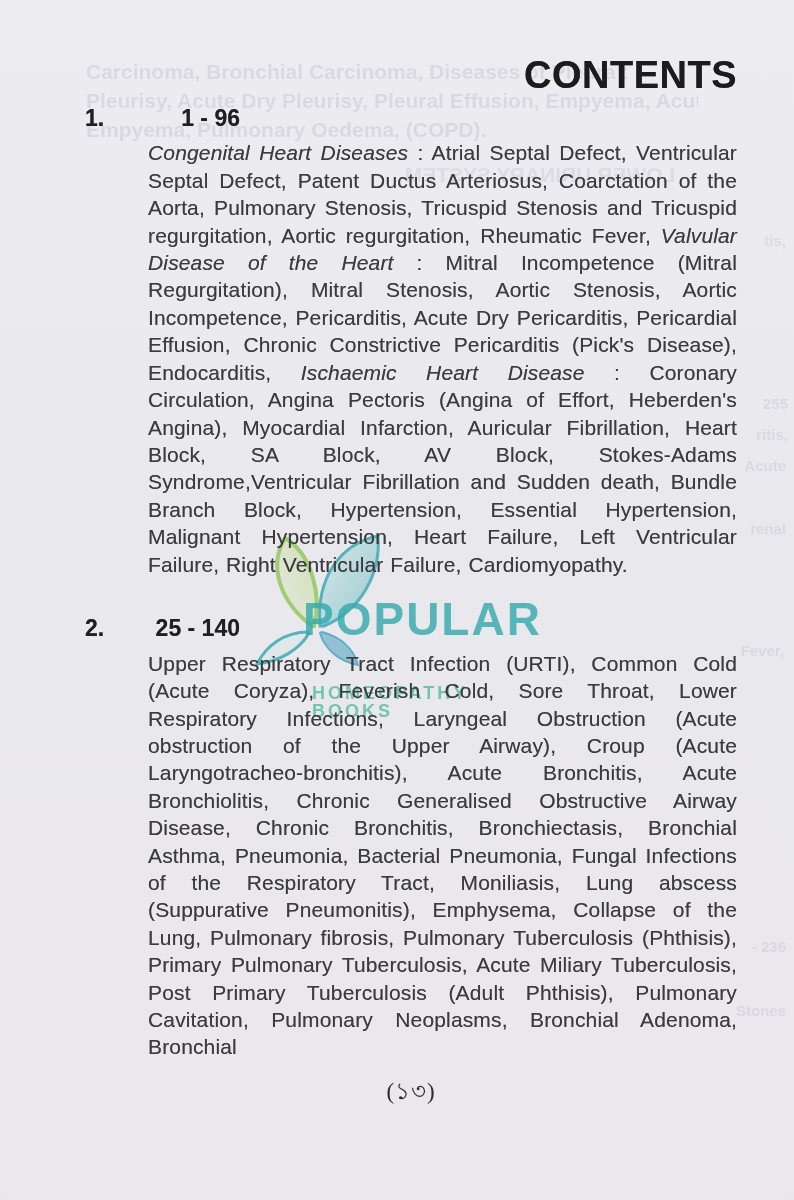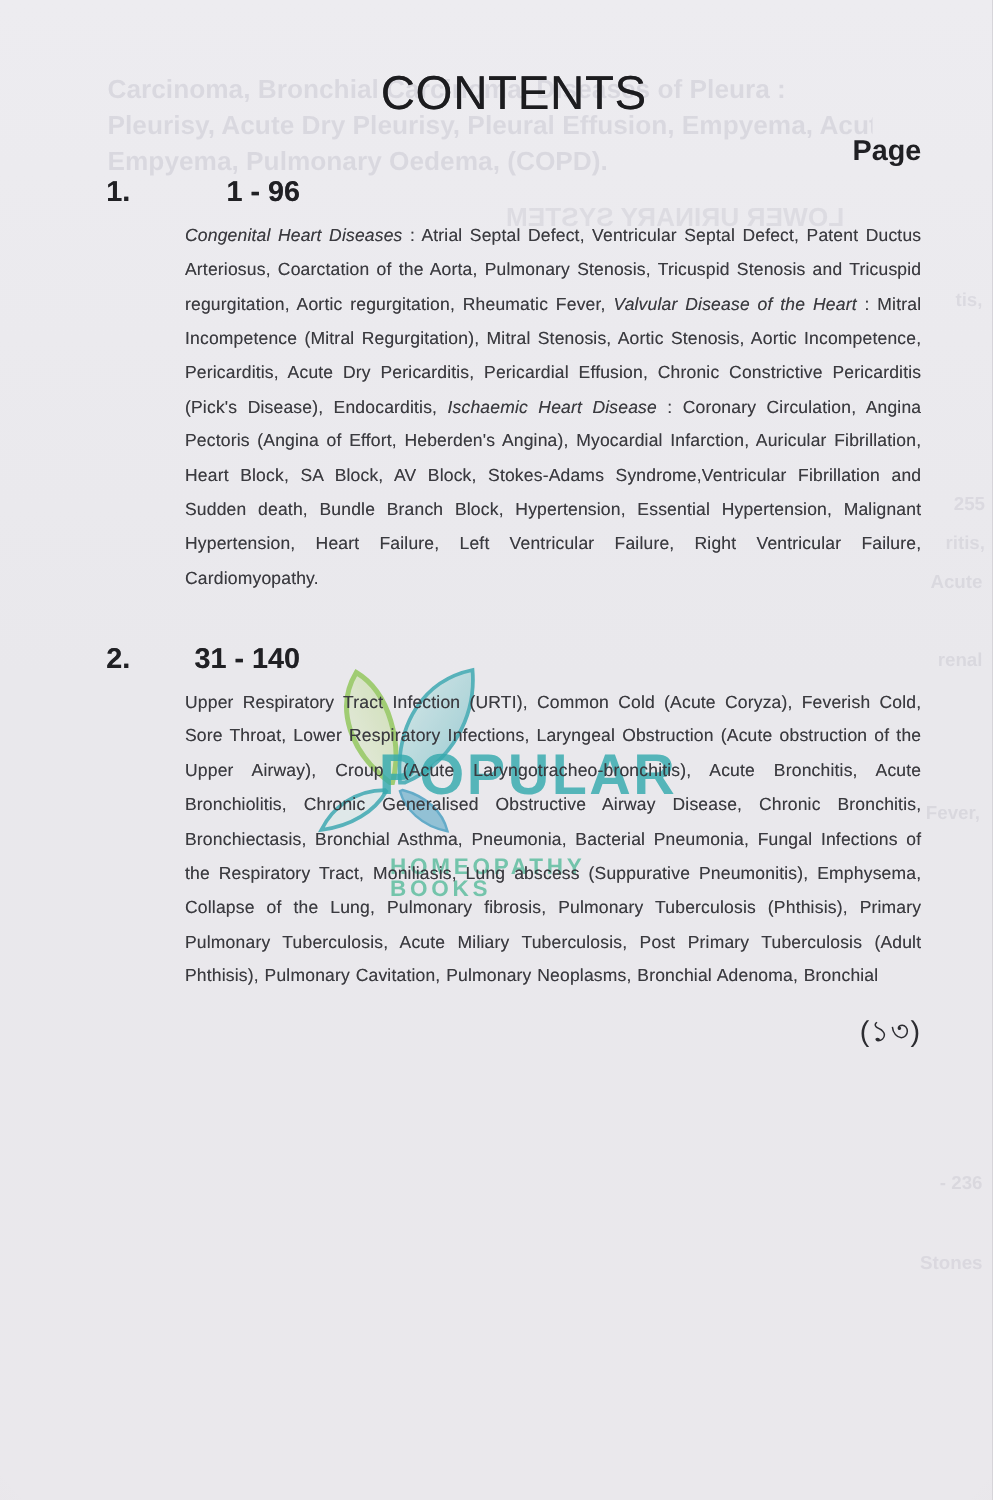--- a/index.html
+++ b/index.html
@@ -51,48 +51,49 @@
     opacity:.75;line-height:1;
   }
 
   
   .content{position:absolute;left:85px;top:50px;width:652px;z-index:3;}
   .bn-title{
     margin:0;text-align:center;font-size:32px;font-weight:700;
     color:#1d1d21;line-height:1.2;
   }
   .main-title{
-    margin:4px 0 0;text-align:center;font-size:38px;font-weight:400;
+    margin:4px 0 0;text-align:right;font-size:38px;font-weight:700;
     color:#1c1c1f;letter-spacing:.5px;line-height:1.15;
     text-shadow:0 0 .4px rgba(28,28,31,.7);
   }
   .page-label{
     margin-top:10px;text-align:right;font-size:23px;font-weight:700;
     color:#202024;line-height:1.1;
   }
   .toc-row{
     display:flex;align-items:baseline;
     font-size:23px;font-weight:700;color:#202024;line-height:1.25;
     text-shadow:0 0 .35px rgba(32,32,36,.6);
   }
   .toc-row .num{width:63px;flex:none;}
   .toc-row .title{flex:1;}
   .toc-row .pages{flex:none;text-align:right;min-width:92px;}
   .row-1{margin-top:6px;}
   .row-2{margin-top:36px;}
   .desc{
     margin:7px 0 0 63px;
-    font-size:14px;line-height:27.4px;text-align:justify;
+    font-size:21px;line-height:27.4px;text-align:justify;
     color:#3a3a3f;letter-spacing:.15px;word-spacing:.04em;
     text-shadow:0 0 .3px rgba(58,58,63,.55);
   }
   .desc i{font-style:italic;}
   .page-number{
-    margin-top:12px;text-align:right;font-size:23px;color:#2c2c31;
+    margin-top:12px;text-align:center;font-size:23px;color:#2c2c31;
     letter-spacing:1px;
+    font-family:Liberation Serif, serif;
   }
 </style>
 </head>
 <body>
 
 <div class="page">
 
   <div class="ghost gl1">Carcinoma, Bronchial Carcinoma, Diseases of Pleura :</div>
   <div class="ghost gl2">Pleurisy, Acute Dry Pleurisy, Pleural Effusion, Empyema, Acute</div>
   <div class="ghost gl3">Empyema, Pulmonary Oedema, (COPD).</div>
@@ -126,34 +127,33 @@
       <path d="M80,102 C56,102 38,116 29,134 C53,131 72,119 81,103 Z" fill="#cfe9e6" fill-opacity=".5" stroke="#2fa3ad" stroke-width="3"></path>
 
       <path d="M94,102 C113,107 126,119 130,135 C109,131 96,117 92,103 Z" fill="#3f9bbf" fill-opacity=".65" stroke="#3f9bbf" stroke-width="2"></path>
     </svg>
     <div class="wm-title" style="color:#35aaae">POPULAR</div>
     <div class="wm-sub" style="color:#4db896">HOMEOPATHY BOOKS</div>
   </div>
 
   <div class="content">
     <h1 class="main-title">CONTENTS</h1>
-    <div class="page-label">Page</div>
 
     <section>
       <div class="toc-row row-1">
         <span class="num">1.</span>
         <span class="pages">1 - 96</span>
       </div>
       <p class="desc"><i>Congenital Heart Diseases</i><span> : Atrial Septal Defect, Ventricular Septal Defect, Patent Ductus Arteriosus, Coarctation of the Aorta, Pulmonary Stenosis, Tricuspid Stenosis and Tricuspid regurgitation, Aortic regurgitation, Rheumatic Fever, </span><i>Valvular Disease of the Heart</i><span> : Mitral Incompetence (Mitral Regurgitation), Mitral Stenosis, Aortic Stenosis, Aortic Incompetence, Pericarditis, Acute Dry Pericarditis, Pericardial Effusion, Chronic Constrictive Pericarditis (Pick's Disease), Endocarditis, </span><i>Ischaemic Heart Disease</i><span> : Coronary Circulation, Angina Pectoris (Angina of Effort, Heberden's Angina), Myocardial Infarction, Auricular Fibrillation, Heart Block, SA Block, AV Block, Stokes-Adams Syndrome,Ventricular Fibrillation and Sudden death, Bundle Branch Block, Hypertension, Essential Hypertension, Malignant Hypertension, Heart Failure, Left Ventricular Failure, Right Ventricular Failure, Cardiomyopathy.</span></p>
     </section>
 
     <section>
       <div class="toc-row row-2">
         <span class="num">2.</span>
-        <span class="pages">31 - 140</span>
+        <span class="pages">25 - 140</span>
       </div>
       <p class="desc">Upper Respiratory Tract Infection (URTI), Common Cold (Acute Coryza), Feverish Cold, Sore Throat, Lower Respiratory Infections, Laryngeal Obstruction (Acute obstruction of the Upper Airway), Croup (Acute Laryngotracheo-bronchitis), Acute Bronchitis, Acute Bronchiolitis, Chronic Generalised Obstructive Airway Disease, Chronic Bronchitis, Bronchiectasis, Bronchial Asthma, Pneumonia, Bacterial Pneumonia, Fungal Infections of the Respiratory Tract, Moniliasis, Lung abscess (Suppurative Pneumonitis), Emphysema, Collapse of the Lung, Pulmonary fibrosis, Pulmonary Tuberculosis (Phthisis), Primary Pulmonary Tuberculosis, Acute Miliary Tuberculosis, Post Primary Tuberculosis (Adult Phthisis), Pulmonary Cavitation, Pulmonary Neoplasms, Bronchial Adenoma, Bronchial</p>
     </section>
 
     <div class="page-number">(১৩)</div>
   </div>
 
 </div>
 
 </body></html>

